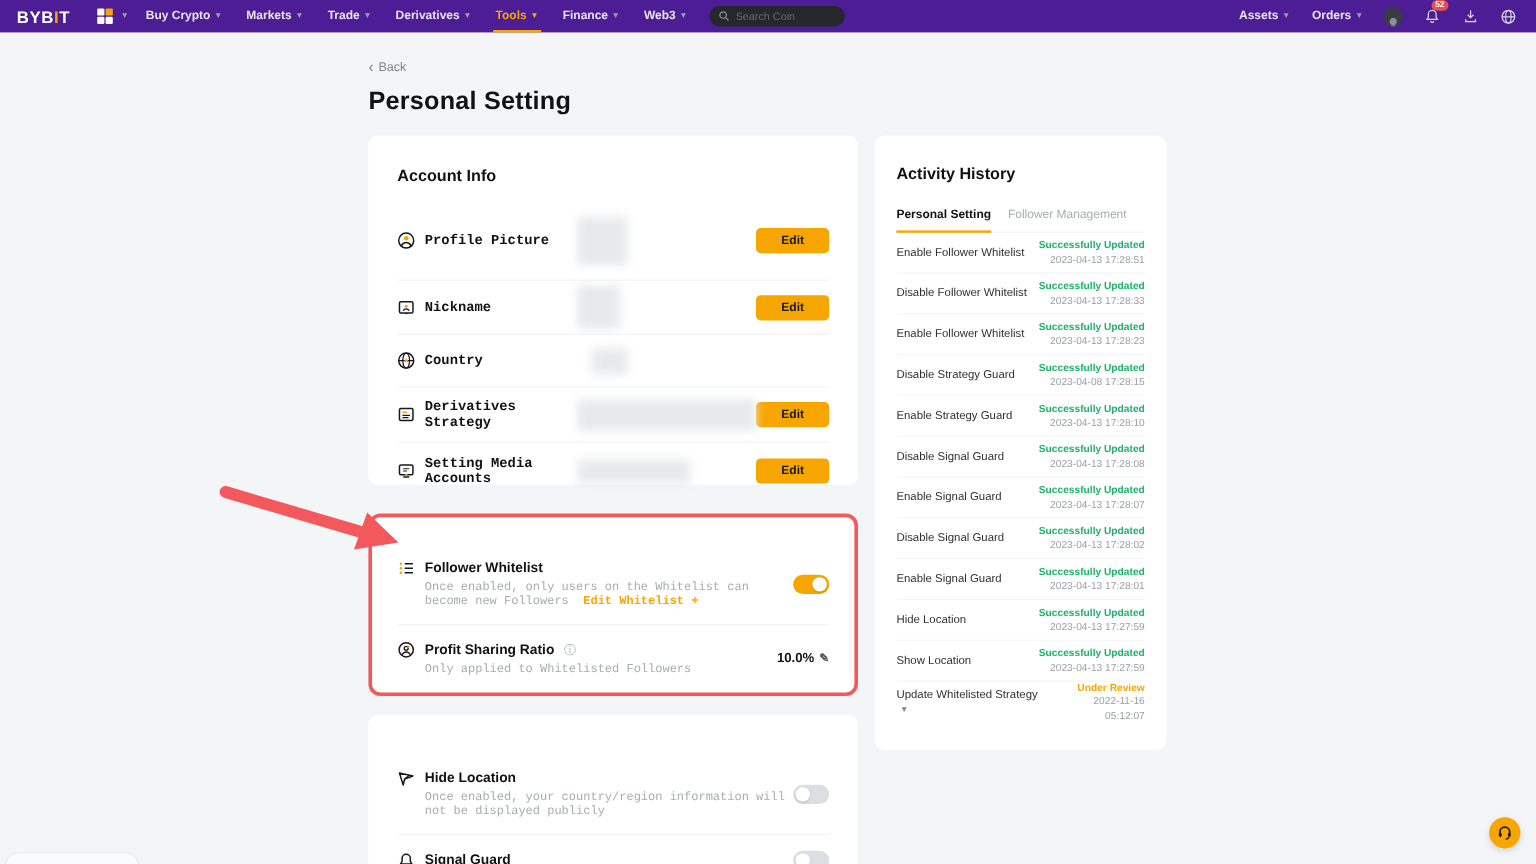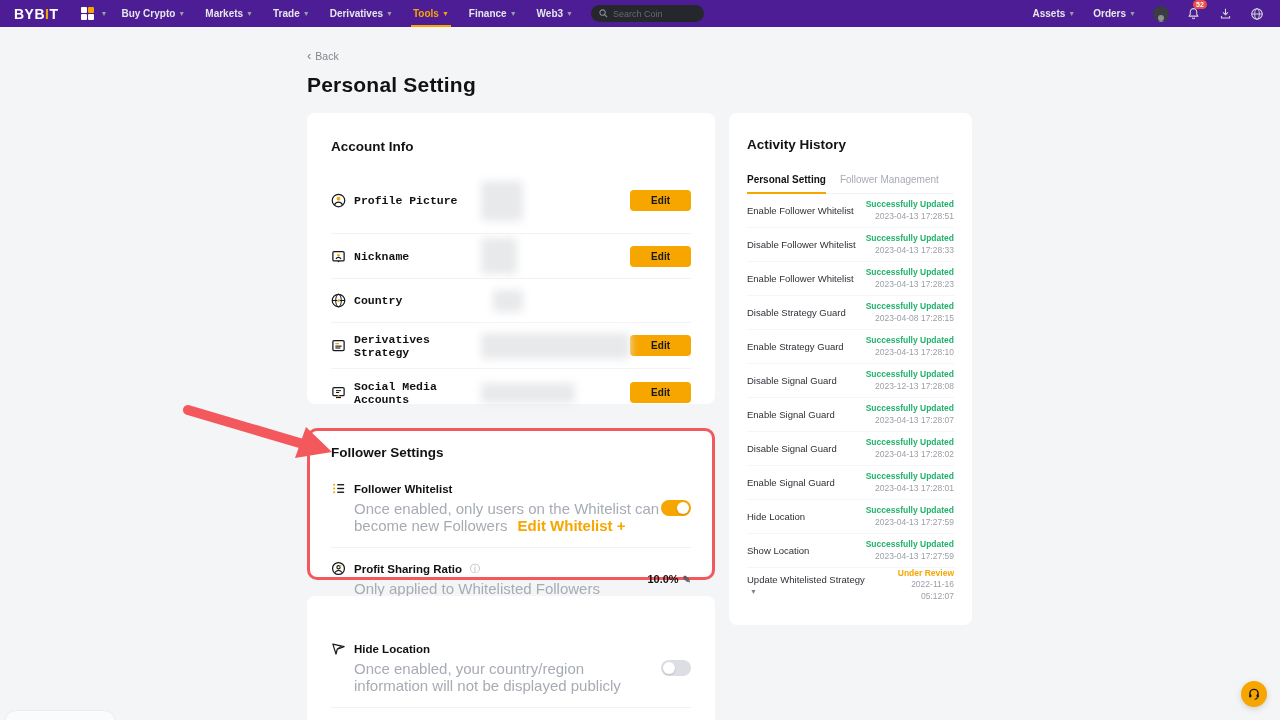--- a/index.html
+++ b/index.html
@@ -48,21 +48,21 @@
   .blur { background:#e8e9eb; filter:blur(4px); border-radius:2px; }
   .edit-btn { margin-left:auto; background:#f7a600; color:#17181d; font-size:10px; font-weight:bold; border:none; border-radius:4px; padding:5px 21px; cursor:pointer; }
 
   
   .card-follower { left:307px; top:428px; width:408px; height:152px; border:3px solid #f3595c; border-radius:10px; padding:14px 21px 0; }
   .fs-row { display:flex; align-items:center; padding:13px 0; }
   .fs-row + .fs-row { border-top:1px solid #f2f3f5; }
   .fs-main { display:flex; flex-direction:column; gap:4px; }
   .fs-title-line { display:flex; align-items:center; gap:8px; }
   .fs-title-line .lbl { font-size:11.5px; font-weight:bold; }
-  .fs-desc { font-size:15px; color:#a7abb3; margin-left:23px; }
+  .fs-desc { font-size:10px; color:#a7abb3; margin-left:23px;font-family:Liberation Mono, monospace; }
   .fs-desc .link { color:#f7a600; font-weight:bold; margin-left:6px; cursor:pointer; }
   .info-i { font-size:10px; color:#a7abb3; }
   .toggle { margin-left:auto; width:30px; height:16px; border-radius:8px; position:relative; cursor:pointer; flex:0 0 auto; }
   .toggle.on { background:#f7a600; }
   .toggle.off { background:#dcdee3; }
   .toggle .knob { position:absolute; top:2px; width:12px; height:12px; border-radius:50%; background:#fff; box-shadow:0 1px 2px rgba(0,0,0,.15); }
   .toggle.on .knob { right:2px; }
   .toggle.off .knob { left:2px; }
   .ratio { margin-left:auto; font-size:11px; font-weight:bold; display:flex; align-items:center; gap:4px; }
   .pencil { font-size:10px; color:#55585f; cursor:pointer; }
@@ -256,30 +256,29 @@
     <div class="acc-row" style="height:47px;">
       <div class="row-label">
         <span class="row-icon">
           <svg width="15" height="15" viewBox="0 0 24 24">
               <rect x="3" y="4" width="18" height="13" rx="2" fill="none" stroke="#17181d" stroke-width="2"></rect>
               <line x1="8" y1="20" x2="16" y2="20" stroke="#17181d" stroke-width="2"></line>
               <circle cx="12" cy="17" r="1.6" fill="#f7a600"></circle>
               <path d="M8 9h8M8 12h5" stroke="#17181d" stroke-width="1.6"></path>
             </svg>
         </span>
-        <span class="lbl">Social Media Accounts</span>
+        <span class="lbl">Setting Media Accounts</span>
       </div>
       <div class="blur" style="width:94px;height:20px;"></div>
       <button class="edit-btn">Edit</button>
     </div>
   </div>
 </div>
 
 <div class="card card-follower">
-  <div class="card-title">Follower Settings</div>
   <div style="margin-top:8px;">
     <div class="fs-row">
       <div class="fs-main">
         <div class="fs-title-line">
           <span class="row-icon">
             <svg width="15" height="15" viewBox="0 0 24 24">
                 <circle cx="5" cy="6" r="1.7" fill="#f7a600"></circle>
                 <circle cx="5" cy="12" r="1.7" fill="#f7a600"></circle>
                 <circle cx="5" cy="18" r="1.7" fill="#f7a600"></circle>
                 <line x1="10" y1="6" x2="21" y2="6" stroke="#17181d" stroke-width="2.2"></line>
@@ -404,21 +403,21 @@
       <span class="ah-label">Enable Strategy Guard</span>
       <span class="ah-right">
           <div class="ah-status">Successfully Updated</div>
           <div class="ah-time">2023-04-13 17:28:10</div>
         </span>
     </div>
     <div class="ah-item">
       <span class="ah-label">Disable Signal Guard</span>
       <span class="ah-right">
           <div class="ah-status">Successfully Updated</div>
-          <div class="ah-time">2023-12-13 17:28:08</div>
+          <div class="ah-time">2023-04-13 17:28:08</div>
         </span>
     </div>
     <div class="ah-item">
       <span class="ah-label">Enable Signal Guard</span>
       <span class="ah-right">
           <div class="ah-status">Successfully Updated</div>
           <div class="ah-time">2023-04-13 17:28:07</div>
         </span>
     </div>
     <div class="ah-item">

